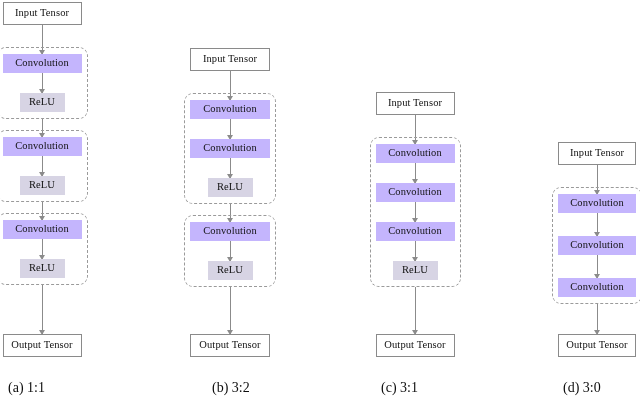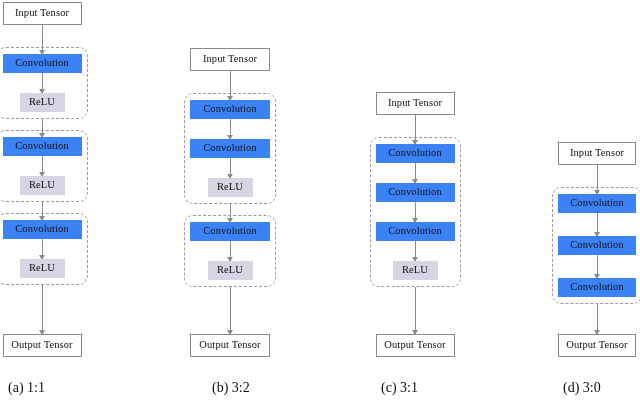--- a/index.html
+++ b/index.html
@@ -32,21 +32,21 @@
     letter-spacing:.1px;
     white-space:nowrap;
     color:#111;
   }
   .tensor{
     background:#ffffff;
     border:1px solid #8a8a8a;
     height:23px;
   }
   .conv{
-    background:#3b82f6;
+    background:#c4b5fd;
     border:0;
     height:19px;
   }
   .relu{
     background:#d7d4e4;
     border:0;
     height:19px;
   }
   
   .group{

